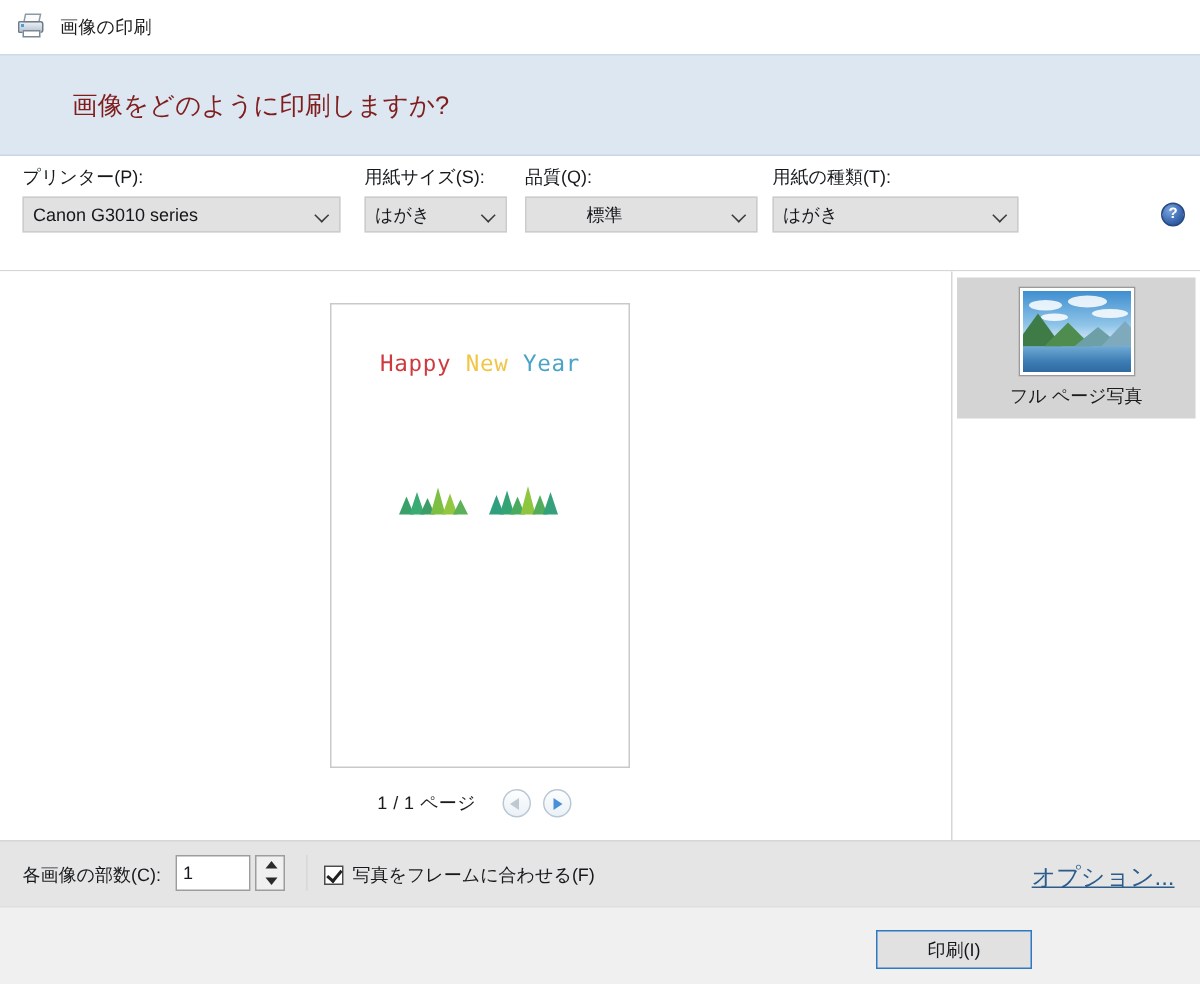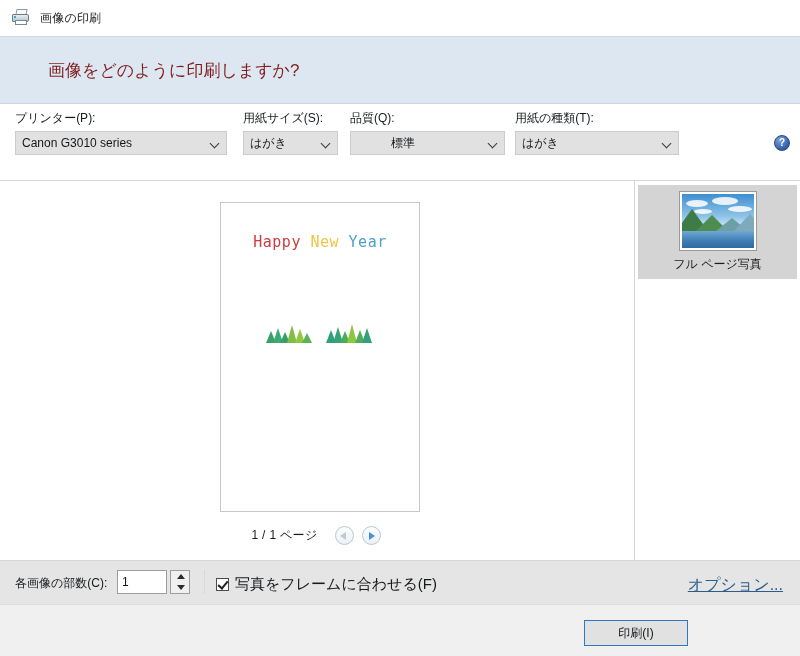--- a/index.html
+++ b/index.html
@@ -428,21 +428,21 @@
     content: "";
     position: absolute;
     left: 3px;
     top: 0px;
     width: 4px;
     height: 8px;
     border-right: 2px solid #222222;
     border-bottom: 2px solid #222222;
     transform: rotate(40deg);
   }
-  .check-label { font-size: 15px; color: #16191c; }
+  .check-label { font-size: 12px; color: #16191c; }
   .options-link {
     position: absolute;
     right: 17px;
     top: 14px;
     font-size: 16px;
     color: #2b5c8a;
     text-decoration: underline;
   }
 
   

